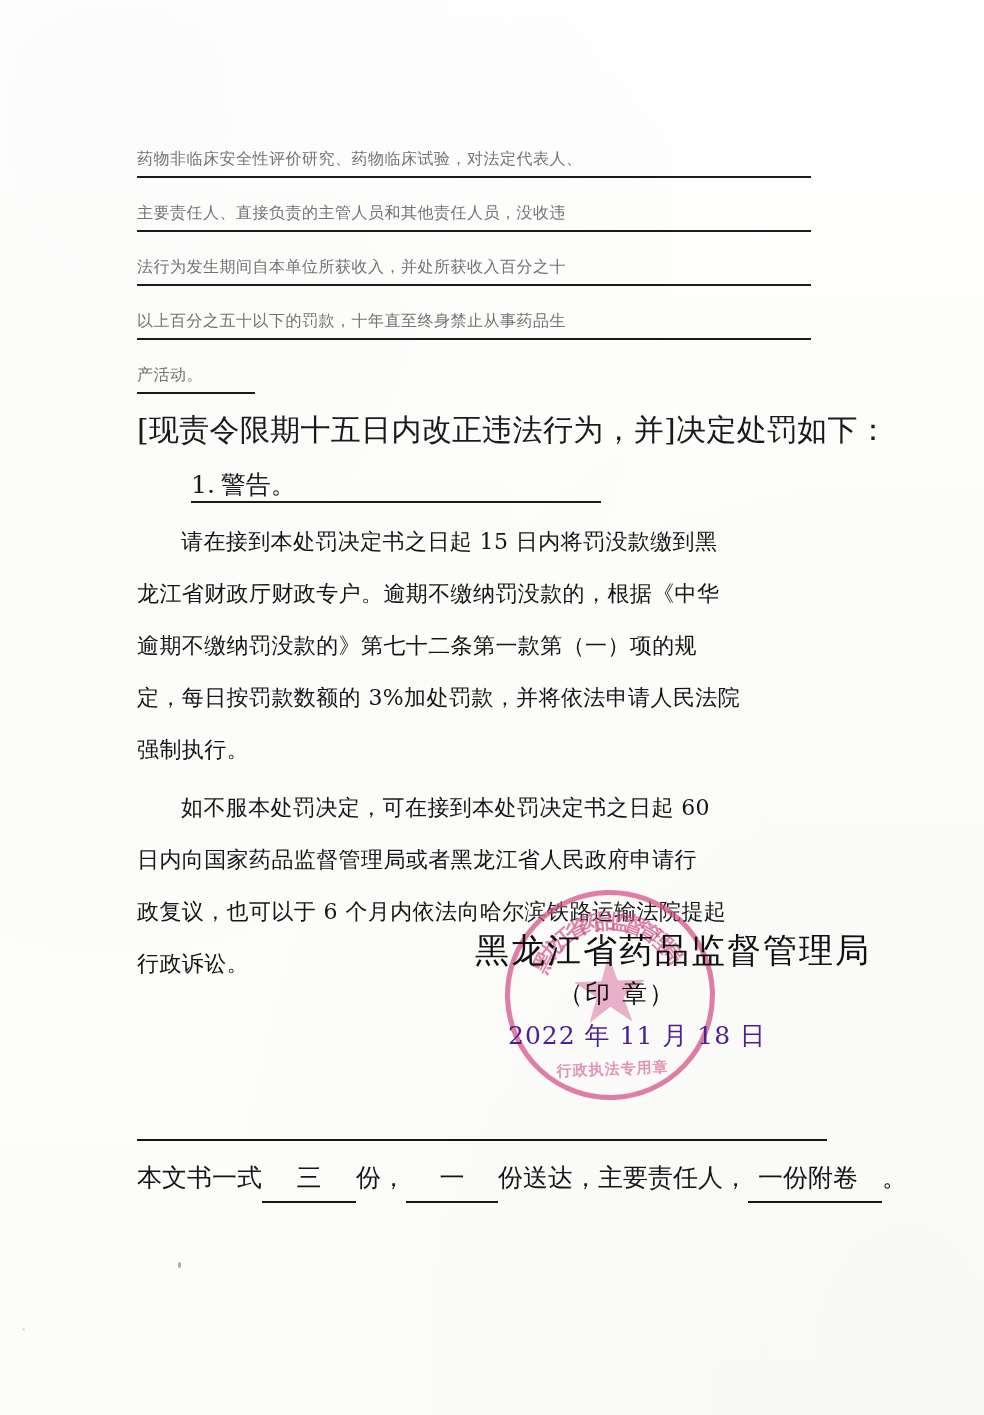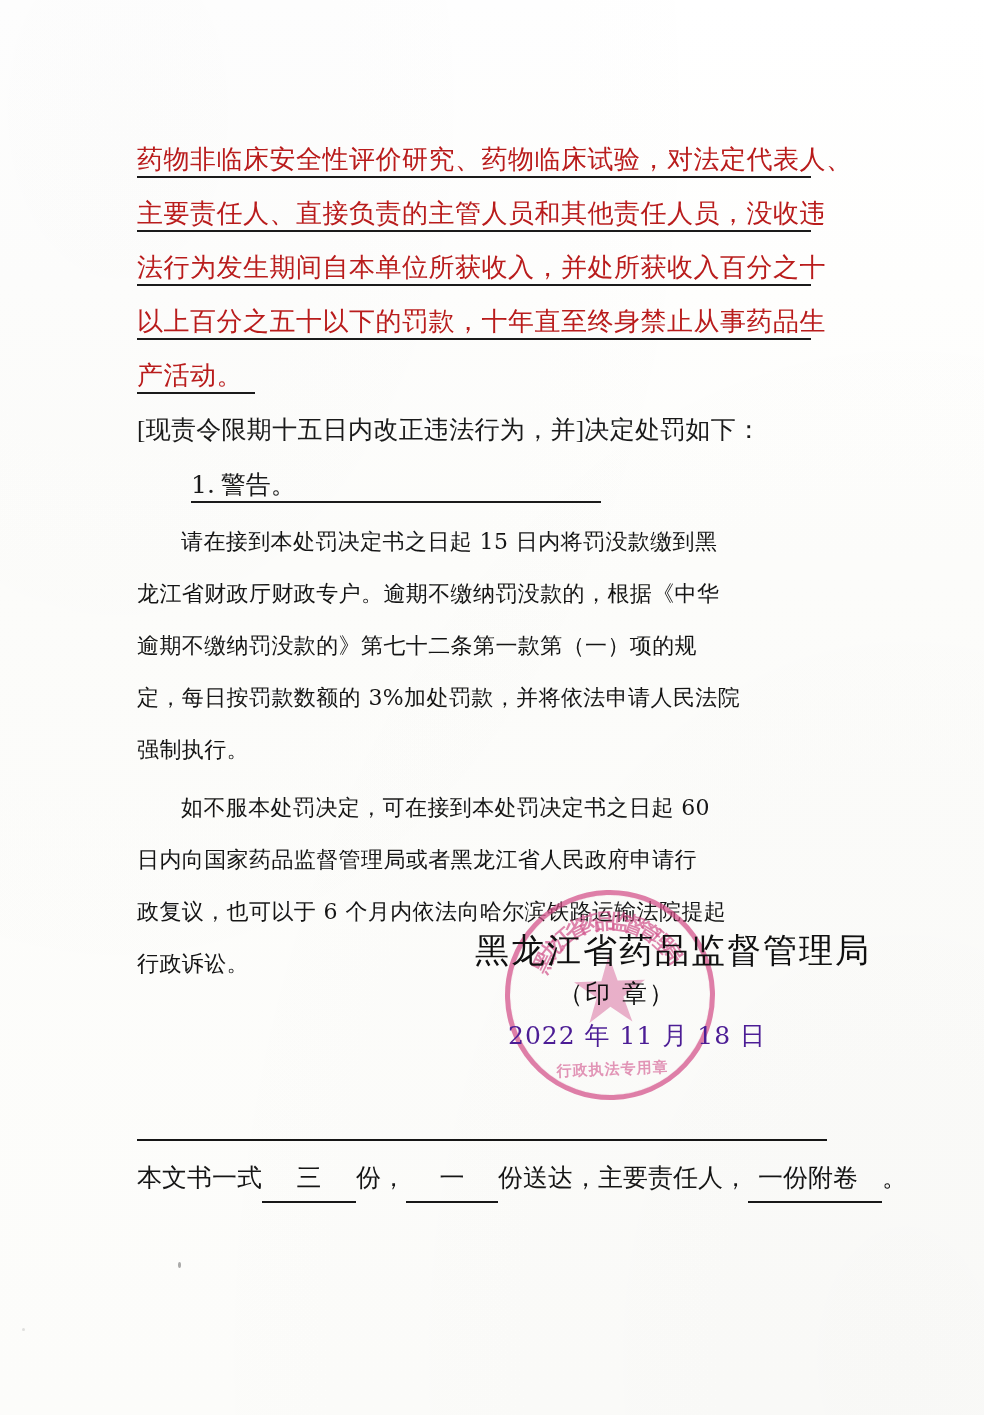--- a/index.html
+++ b/index.html
@@ -32,24 +32,24 @@
 
   .body-area {
     position: absolute;
     left: 137px;
     top: 130px;
     width: 680px;
   }
 
   
   .fill-block {
-    font-size: 26px;
+    font-size: 16px;
     line-height: 54px;
     letter-spacing: 0.5px;
-    color: #b91c1c;
+    color: #737373;
   }
   .fill-line {
     position: relative;
     white-space: nowrap;
     height: 54px;
     display: block;
   }
   .fill-line > span.txt {
     position: relative;
     top: 2px;
@@ -69,26 +69,25 @@
   
   .para {
     font-size: 22px;
     line-height: 52px;
     letter-spacing: 0.4px;
     color: #151515;
     text-align: justify;
   }
 
   .lead-line {
-    font-size: 25px;
+    font-size: 30px;
     line-height: 52px;
     letter-spacing: 0.3px;
     white-space: nowrap;
     margin-top: 4px;
-    font-family: Liberation Serif, serif;
   }
 
   
   .penalty-item {
     position: relative;
     margin-top: 4px;
     height: 50px;
     padding-left: 54px;
     font-size: 25px;
     line-height: 50px;

